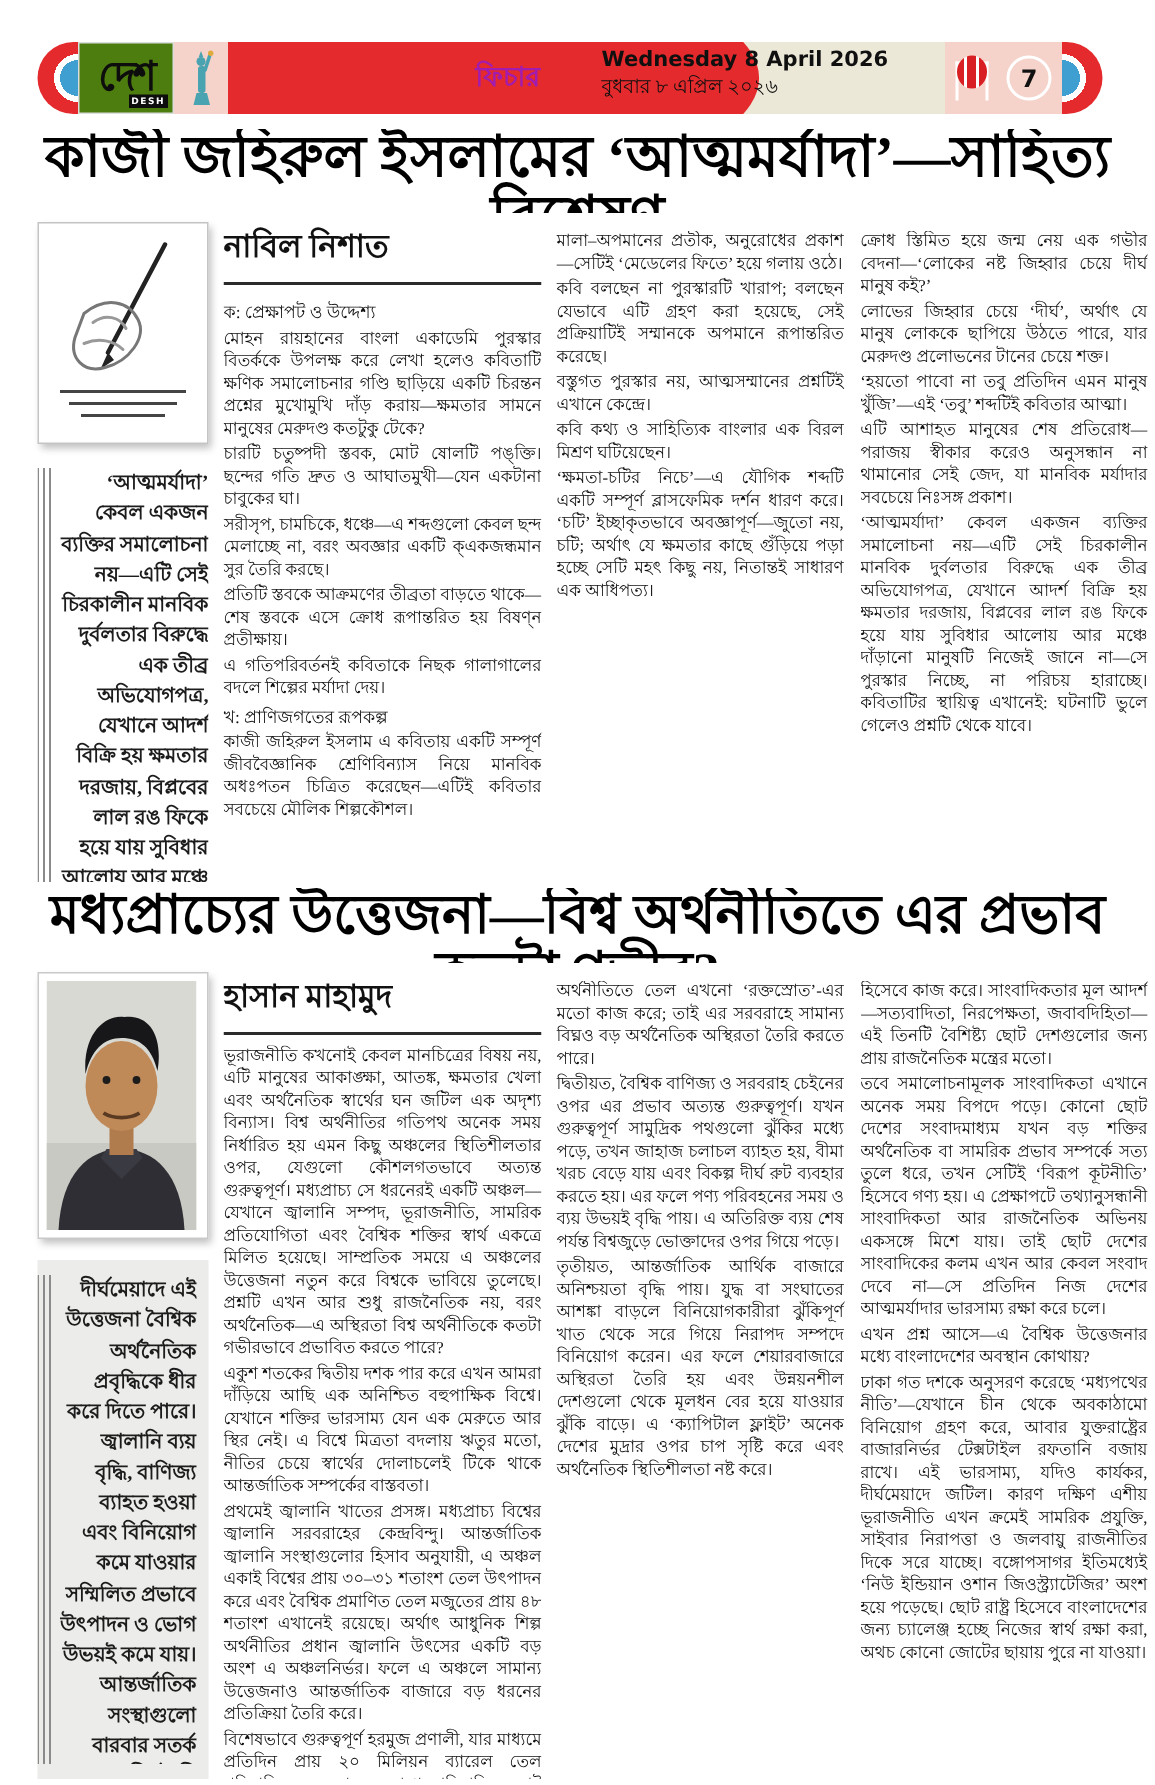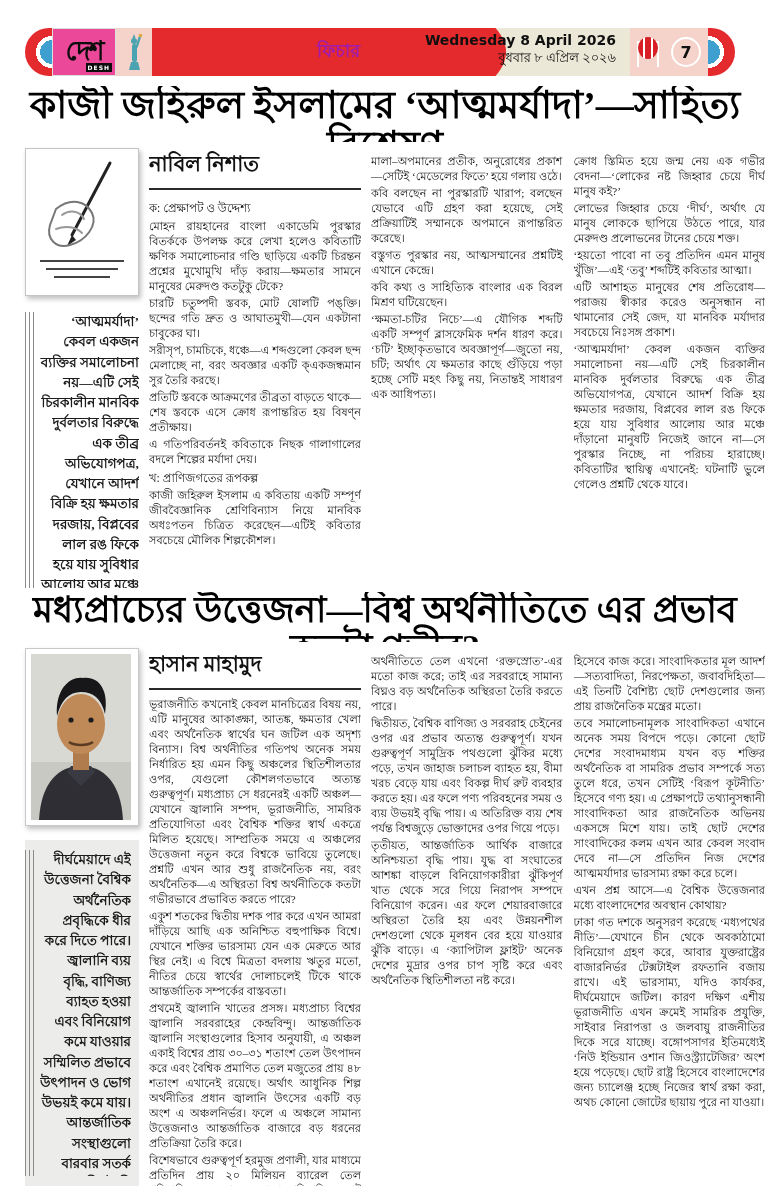--- a/index.html
+++ b/index.html
@@ -7,28 +7,28 @@
   .page {
     position:relative; width:770px; height:1190px; margin:0 auto;
     background:#ffffff; overflow:hidden;
     font-family:"Liberation Serif","DejaVu Serif",serif; color:#111;
   }
   
   .masthead { position:absolute; top:28px; left:25px; width:710px; height:48px; display:flex; align-items:stretch; }
   .cap { width:27px; flex:0 0 27px; }
   .cap.left  { background:radial-gradient(circle at 27px 24px, #3f9fd0 0 12px, #ffffff 12px 16px, #e42a2c 16px); border-radius:24px 0 0 24px; }
   .cap.right { background:radial-gradient(circle at 0 24px,    #3f9fd0 0 12px, #ffffff 12px 16px, #e42a2c 16px); border-radius:0 24px 24px 0; }
-  .logo-box { flex:0 0 64px; background:#ec4899; border:1px solid #ddd; position:relative; display:flex; align-items:center; justify-content:center; }
+  .logo-box { flex:0 0 64px; background:#4d7c0f; border:1px solid #ddd; position:relative; display:flex; align-items:center; justify-content:center; }
   .logo-main { font-weight:bold; font-size:27px; color:#0d0d0d; font-family:"DejaVu Sans",sans-serif; letter-spacing:-2px; }
   .logo-sub { position:absolute; right:3px; bottom:3px; background:#0d0d0d; color:#fff; font-family:"DejaVu Sans",sans-serif; font-size:6px; font-weight:bold; padding:1px 2px; letter-spacing:1px; }
   .statue-box { flex:0 0 36px; background:#f6d3ca; display:flex; align-items:center; justify-content:center; }
   .mid { flex:1; position:relative; background:#ece8d8; overflow:hidden; }
   .swoosh { position:absolute; left:0; top:0; bottom:0; width:365px; background:#e42a2c; clip-path:ellipse(82% 190% at 15% 50%); }
   .section-label { position:absolute; left:165px; top:0; bottom:0; display:flex; align-items:center; color:#a21caf; font-weight:bold; font-size:18px; }
-  .date-block { position:absolute; right:14px; top:4px; width:225px; text-align:right; line-height:1.25; }
+  .date-block { position:absolute; right:4px; top:4px; width:225px; text-align:left; line-height:1.25; }
   .date-en { font-family:"DejaVu Sans",sans-serif; font-weight:bold; font-size:14px; color:#101010; }
   .date-bn { font-weight:normal; font-size:13px; color:#101010; }
   .pagebox { flex:0 0 78px; background:#f6d3ca; display:flex; align-items:center; justify-content:center; gap:12px; }
   .wicket { position:relative; width:22px; height:30px; }
   .wicket .gate { position:absolute; left:0; top:4px; width:22px; height:26px; border-left:2px solid #fff; border-right:2px solid #fff; border-top:2px solid #fff; }
   .wicket .ball { position:absolute; left:1px; top:0px; width:20px; height:22px; border-radius:50%;
     background:linear-gradient(90deg,#d81f23 0 5px,#fff 5px 7px,#d81f23 7px 13px,#fff 13px 15px,#d81f23 15px); }
   .page-num { width:30px; height:30px; border-radius:50%; border:2px solid #fff; display:flex; align-items:center; justify-content:center;
     font-family:"DejaVu Sans",sans-serif; font-weight:bold; font-size:16px; color:#111; }
   

